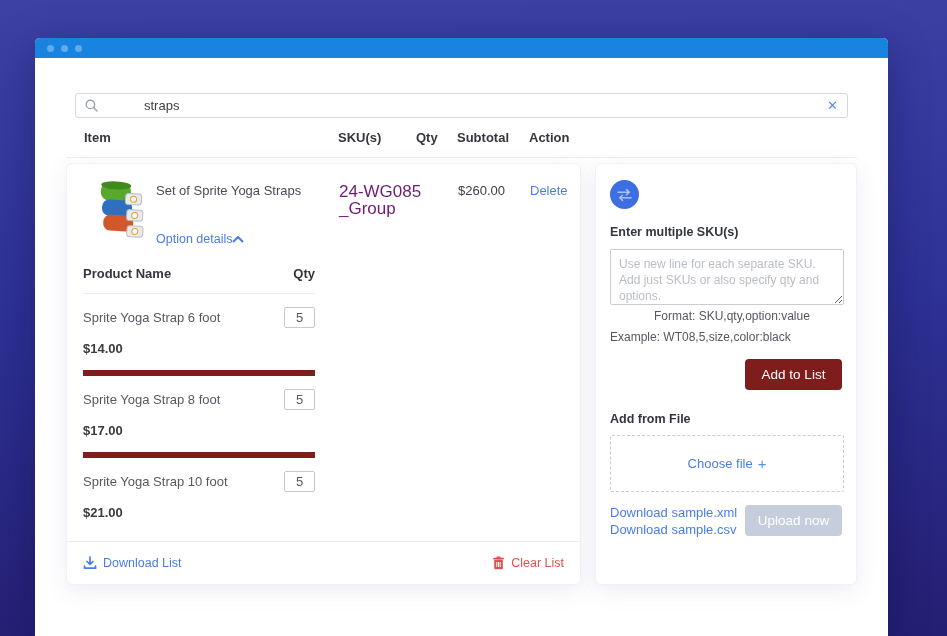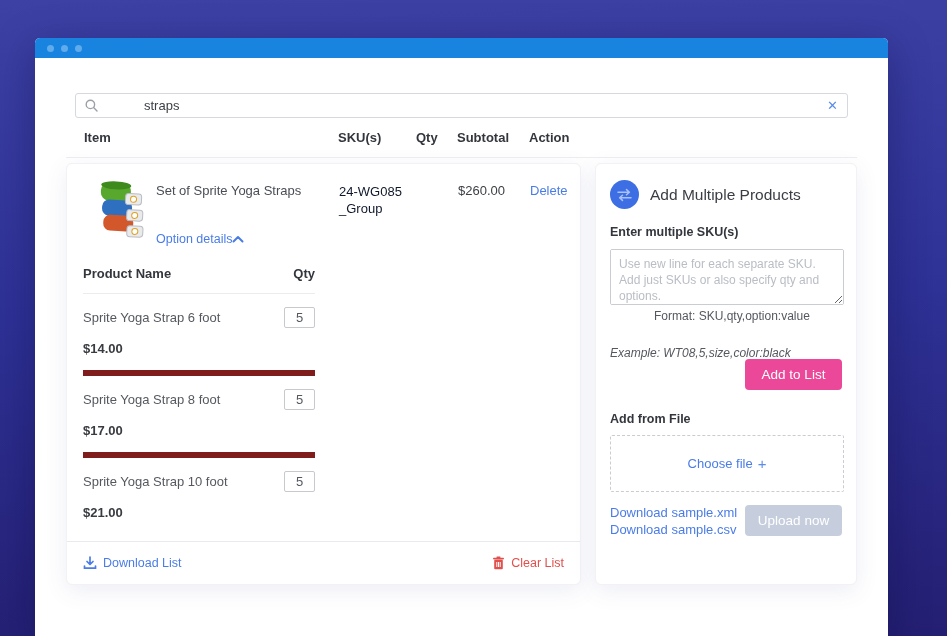--- a/index.html
+++ b/index.html
@@ -25,21 +25,21 @@
   .th-item{left:49px;}.th-sku{left:303px;}.th-qty{left:381px;}.th-sub{left:422px;}.th-act{left:494px;}
   .head-rule{position:absolute;left:31px;top:119px;width:791px;height:1px;background:#ededf2;}
   
   .card{position:absolute;top:125px;background:#fff;border:1px solid #f1f1f6;border-radius:6px;
     box-sizing:border-box;box-shadow:0 6px 22px rgba(80,90,160,.10);}
   .card-left{left:31px;width:515px;height:422px;}
   .card-right{left:560px;width:262px;height:422px;}
   
   .prod-img{position:absolute;left:24px;top:15px;}
   .prod-name{position:absolute;left:89px;top:19px;font-size:13px;color:#494d55;}
-  .prod-sku{position:absolute;left:272px;top:19px;font-size:13px;color:#0f172a;line-height:17px;}
+  .prod-sku{position:absolute;left:272px;top:19px;font-size:17px;color:#701a75;line-height:17px;}
   .prod-sub{position:absolute;left:391px;top:19px;font-size:13px;color:#3c3f45;}
   .del-link{position:absolute;left:463px;top:19px;font-size:13px;color:#4a7ce8;cursor:pointer;text-decoration:none;}
   .opt-link{position:absolute;left:89px;top:68px;font-size:12.5px;color:#4a7ce8;cursor:pointer;
     display:flex;align-items:center;gap:0;}
   .subtable{position:absolute;left:16px;top:102px;width:232px;font-size:13px;color:#55595f;}
   .sub-head{display:flex;justify-content:space-between;font-weight:bold;color:#33363d;
     padding-bottom:12px;border-bottom:1px solid #ececf0;}
   .sub-row{border-bottom:6px solid #7f1d1d;padding:13px 0 14px 0;}
   .sub-row:last-child{border-bottom:none;}
   .row-line1{display:flex;justify-content:space-between;align-items:center;}
@@ -56,22 +56,22 @@
   .circle-ico{width:29px;height:29px;border-radius:50%;background:#3e6ee3;display:flex;
     align-items:center;justify-content:center;flex:0 0 auto;}
   .panel-title{font-size:15.5px;color:#3a3d44;}
   .sku-label{position:absolute;left:14px;top:61px;font-size:12.5px;font-weight:bold;color:#33363d;}
   .sku-area{position:absolute;left:14px;top:85px;width:234px;height:56px;box-sizing:border-box;
     border:1px solid #c9ccd1;border-radius:2px;resize:vertical;
     font:12px/1.35 "Liberation Sans",sans-serif;color:#3c4046;padding:6px 8px;outline:none;}
   .sku-area::placeholder{color:#b9bdc4;}
   .hint{position:absolute;left:14px;font-size:12px;color:#55585f;}
   .hint-format{top:145px;margin-left:44px;}
-  .hint-example{top:182px;font-style:italic;}
-  .btn-disabled{position:absolute;right:14px;width:97px;height:31px;background:#ec4899;color:#ffffff;
+  .hint-example{top:166px;}
+  .btn-disabled{position:absolute;right:14px;width:97px;height:31px;background:#7f1d1d;color:#ffffff;
     border:none;border-radius:4px;font:13.5px "Liberation Sans",sans-serif;cursor:pointer;}
   .btn-add{top:195px;}
   .file-label{position:absolute;left:14px;top:248px;font-size:12.5px;font-weight:bold;color:#33363d;}
   .dropzone{position:absolute;left:14px;top:271px;width:234px;height:57px;box-sizing:border-box;
     border:1px dashed #c9ccd1;border-radius:2px;display:flex;align-items:center;justify-content:center;}
   .choose-link{font-size:13px;color:#4a7ce8;cursor:pointer;display:flex;align-items:center;gap:5px;}
   .plus{font-size:15px;color:#5b8cea;}
   .sample-links{position:absolute;left:14px;top:340px;font-size:13px;line-height:17px;}
   .sample-links a{display:block;color:#4a7ce8;text-decoration:none;cursor:pointer;}
   .btn-upload{top:341px;background:#c6cedd;}
@@ -191,21 +191,20 @@
   </div>
 
   <div class="card card-right">
     <div class="panel-head">
       <span class="circle-ico">
         <svg width="17" height="14" viewBox="0 0 17 14">
             <path d="M2 4.2h11M10.5 1.6 13.4 4.2 10.5 6.8" fill="none" stroke="#a9c1f4" stroke-width="1.5" stroke-linecap="round" stroke-linejoin="round"></path>
             <path d="M15 9.8H4M6.5 7.2 3.6 9.8 6.5 12.4" fill="none" stroke="#a9c1f4" stroke-width="1.5" stroke-linecap="round" stroke-linejoin="round"></path>
           </svg>
       </span>
-      <span class="panel-title">Add Multiple Products</span>
     </div>
 
     <span class="sku-label">Enter multiple SKU(s)</span>
     <textarea class="sku-area" placeholder="Use new line for each separate SKU. Add just SKUs or also specify qty and options." style=""></textarea>
 
     <span class="hint hint-format">Format: SKU,qty,option:value</span>
     <span class="hint hint-example">Example: WT08,5,size,color:black</span>
 
     <button class="btn-disabled btn-add">Add to List</button>
 

